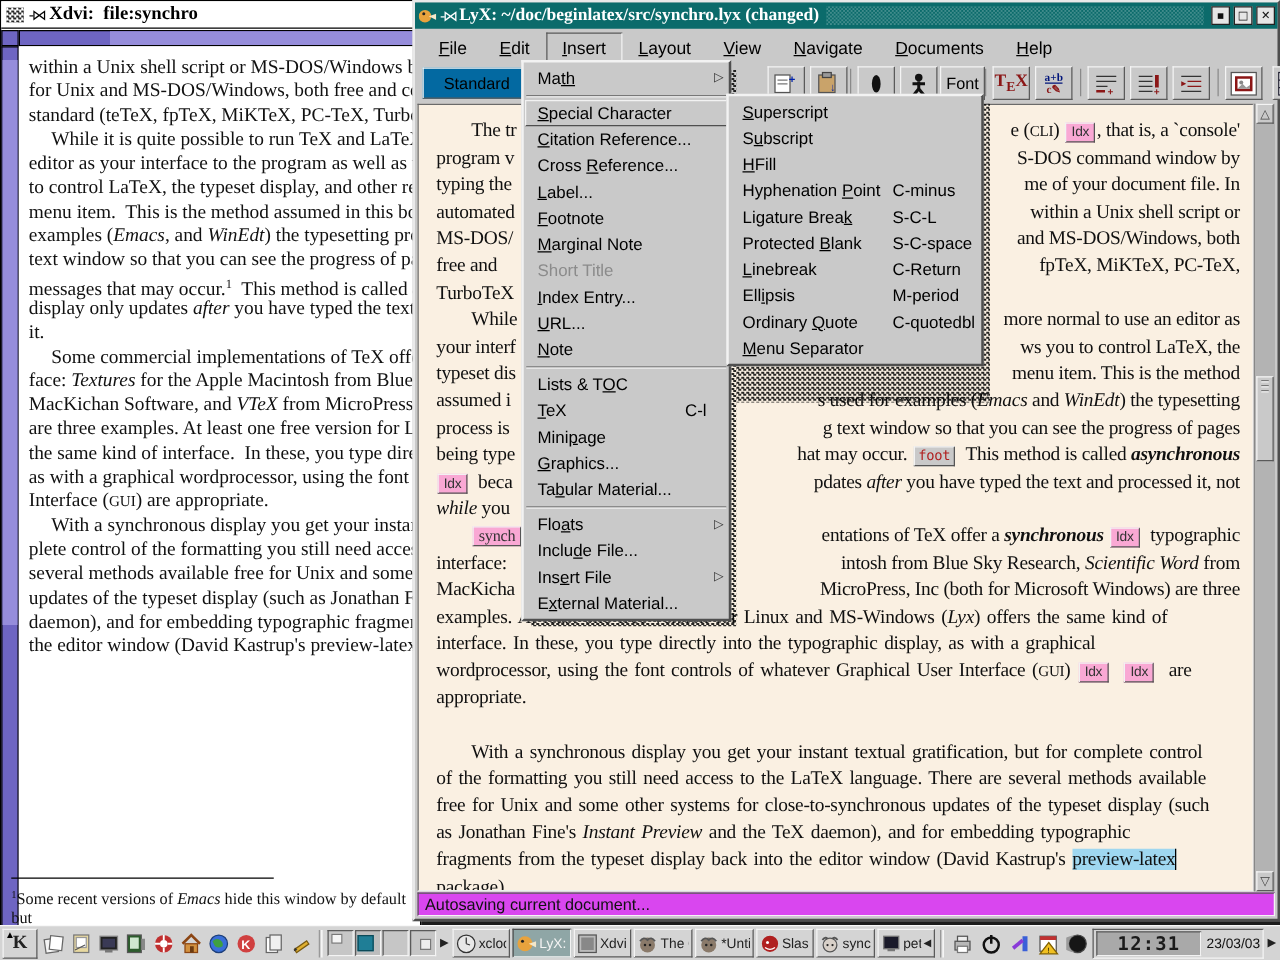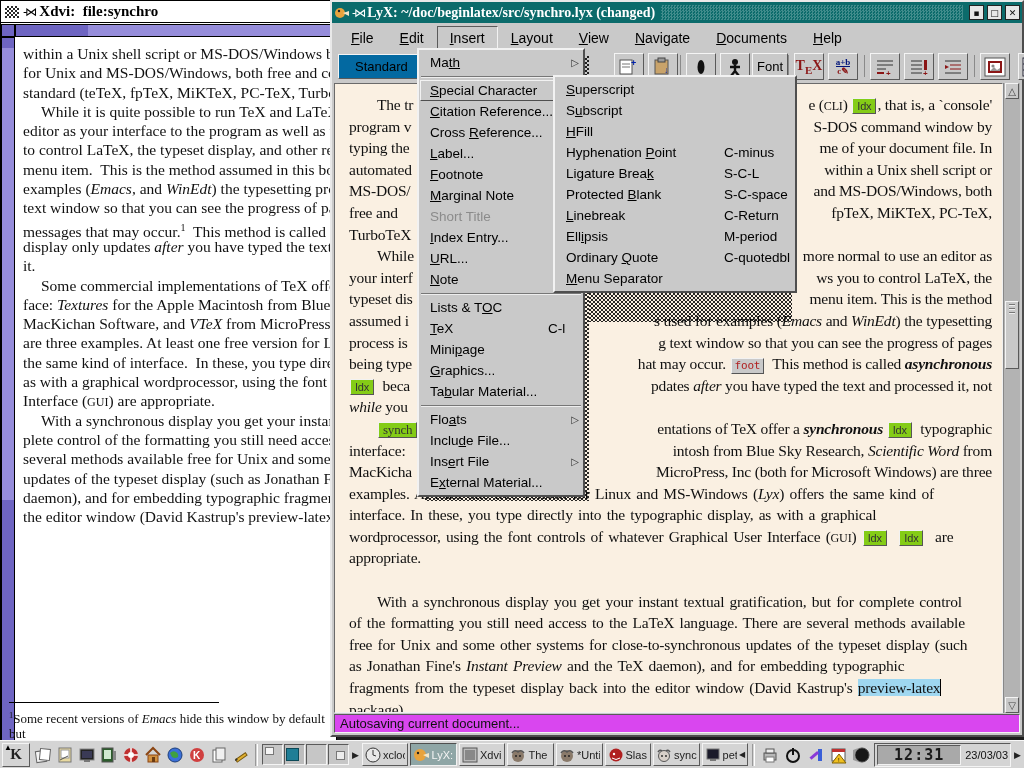--- a/index.html
+++ b/index.html
@@ -60,21 +60,21 @@
   .math-frac .den{border-top:1px solid #00147a;color:#8b1616;display:block;}
   #lyx-doc{position:absolute;left:2px;right:19px;top:81px;bottom:22px;background:#faf0e2;
     border:1px solid;border-color:#6a6a6a #efefef #efefef #6a6a6a;overflow:hidden;
     padding:12px 10px 0 14px;font:15.5px "Liberation Serif",serif;letter-spacing:-0.2px;color:#101010;}
   .dline{height:21.6px;display:flex;white-space:pre;}
   .dline.ind{padding-left:28px;}
   .dline.sp{word-spacing:1.6px;}
   .dl-l{white-space:pre;}
   .dl-r{margin-left:auto;white-space:pre;}
   .dl-f{white-space:pre;}
-  .r-idx,.r-btn{display:inline-block;background:#84cc16;border:1px solid;
+  .r-idx,.r-btn{display:inline-block;background:#f9a8d4;border:1px solid;
     border-color:#f2f2f2 #555 #555 #f2f2f2;font:11px "Liberation Sans",sans-serif;color:#333;
     padding:0 4px;margin:0 1px;vertical-align:baseline;line-height:14px;}
   .r-btn{font-family:"Liberation Serif",serif;font-size:13px;}
   .r-foot{display:inline-block;background:#c9c9c9;border:1px solid;
     border-color:#f2f2f2 #555 #555 #f2f2f2;font:11px "DejaVu Sans Mono",monospace;color:#b02020;
     padding:0 3px;margin:0 1px;line-height:14px;}
   .r-hl{background:#9fd7f0;border-right:1px solid #000;}
   #lyx-scroll{position:absolute;right:2px;top:81px;bottom:22px;width:17px;background:#b3b3b3;
     border-left:1px solid #888;}
   .sc-arrow{position:absolute;left:1px;right:1px;height:16px;background:#c9c9c9;
@@ -82,21 +82,21 @@
   #lyx-thumb{position:absolute;left:1px;right:1px;top:218px;height:68px;background:#c9c9c9;}
   .grip{margin:2px 3px 0 3px;border-top:1px solid #777;border-bottom:1px solid #eee;}
   #lyx-status{position:absolute;left:2px;right:2px;bottom:2px;height:19px;background:#d946ef;
     font:13px "Liberation Sans",sans-serif;display:flex;align-items:center;padding-left:5px;color:#111;}
 
   
   .shadow{position:absolute;z-index:49;}
   .popup{position:absolute;z-index:50;background:#c9c9c9;border:2px solid;
     border-color:#f2f2f2 #4f4f4f #4f4f4f #f2f2f2;padding:2px 1px;font:13.5px "Liberation Sans",sans-serif;color:#000;}
   #insert-menu{left:417px;top:48px;width:168px;}
-  #specialchar-menu{left:553px;top:75px;width:244px;}
+  #specialchar-menu{left:581px;top:75px;width:206px;}
   .mi{height:21px;display:flex;align-items:center;padding:0 6px 0 10px;position:relative;}
   .mi .lbl{white-space:pre;}
   .mi .sc-col{margin-left:auto;width:64px;text-align:left;white-space:pre;}
   .mi .sc-col.short{width:28px;}
   .mi .arrow{position:absolute;right:3px;font:10px "DejaVu Sans",sans-serif;color:#333;}
   .mi.hl{border:1px solid;border-color:#f2f2f2 #4f4f4f #4f4f4f #f2f2f2;padding:0 5px 0 9px;}
   .mi.disabled{color:#8b8b8b;}
   .msep{height:7px;position:relative;}
   .msep:before{content:"";position:absolute;left:1px;right:1px;top:3px;border-top:1px solid #777;
     border-bottom:1px solid #eee;}

